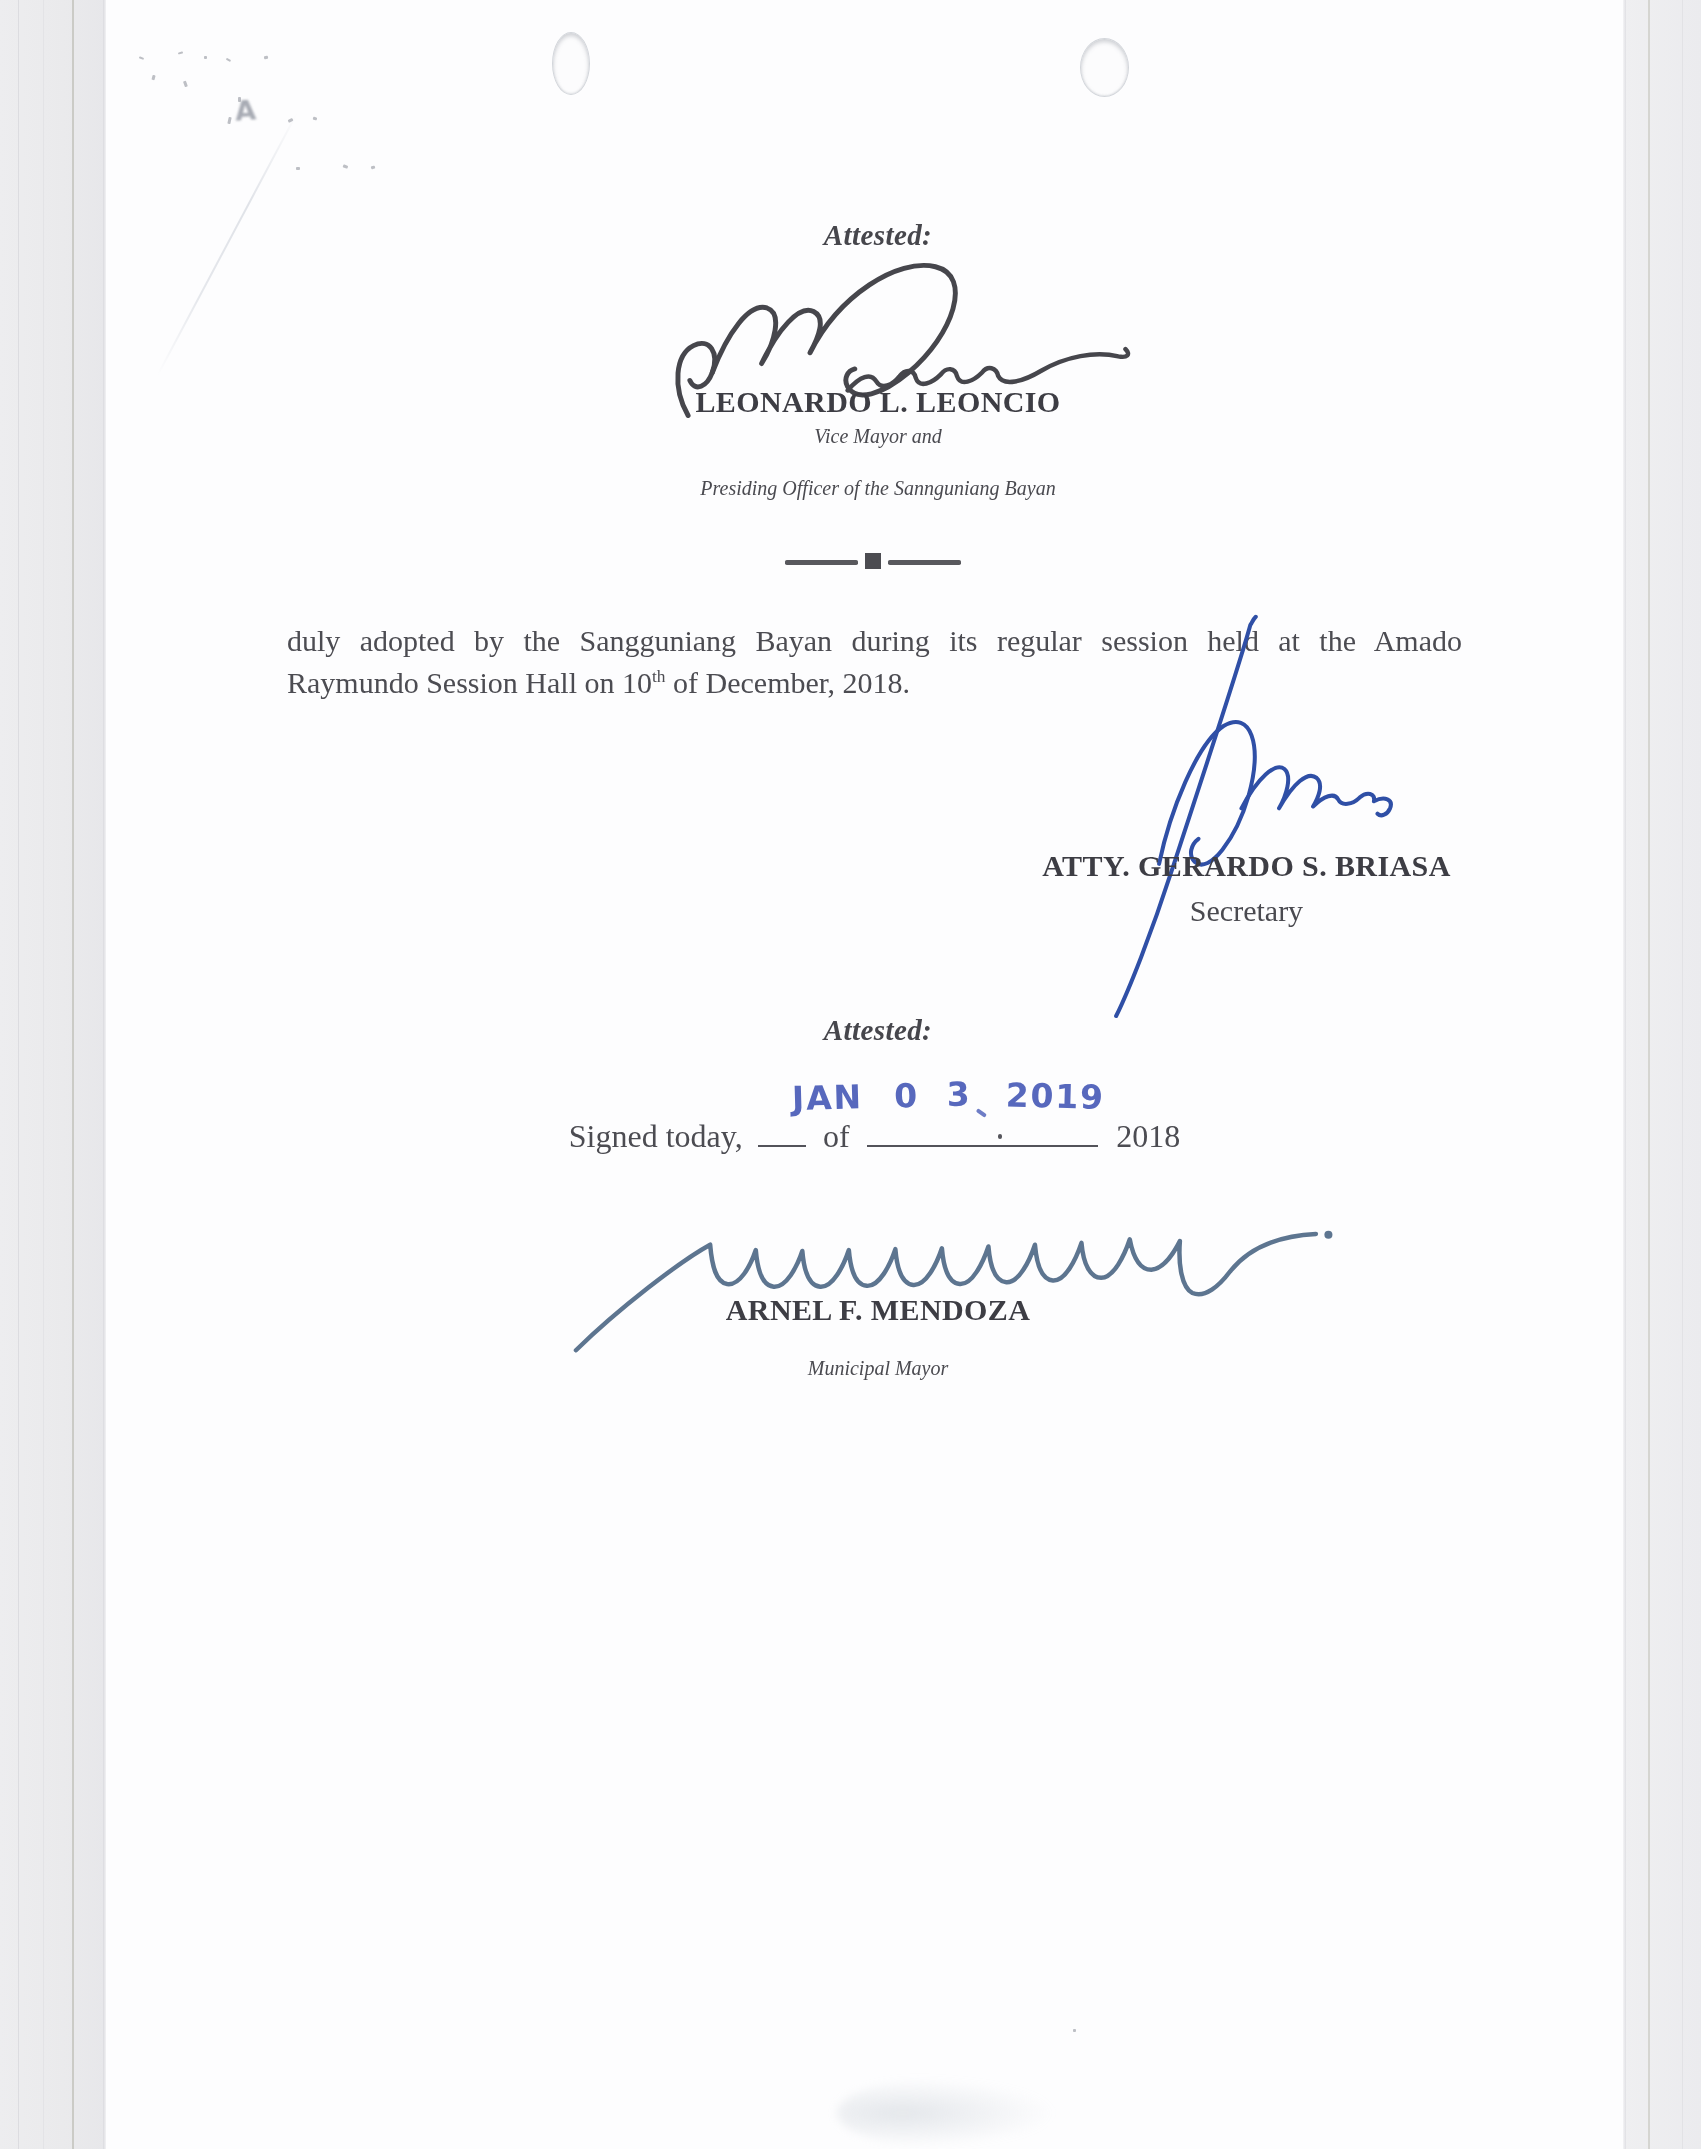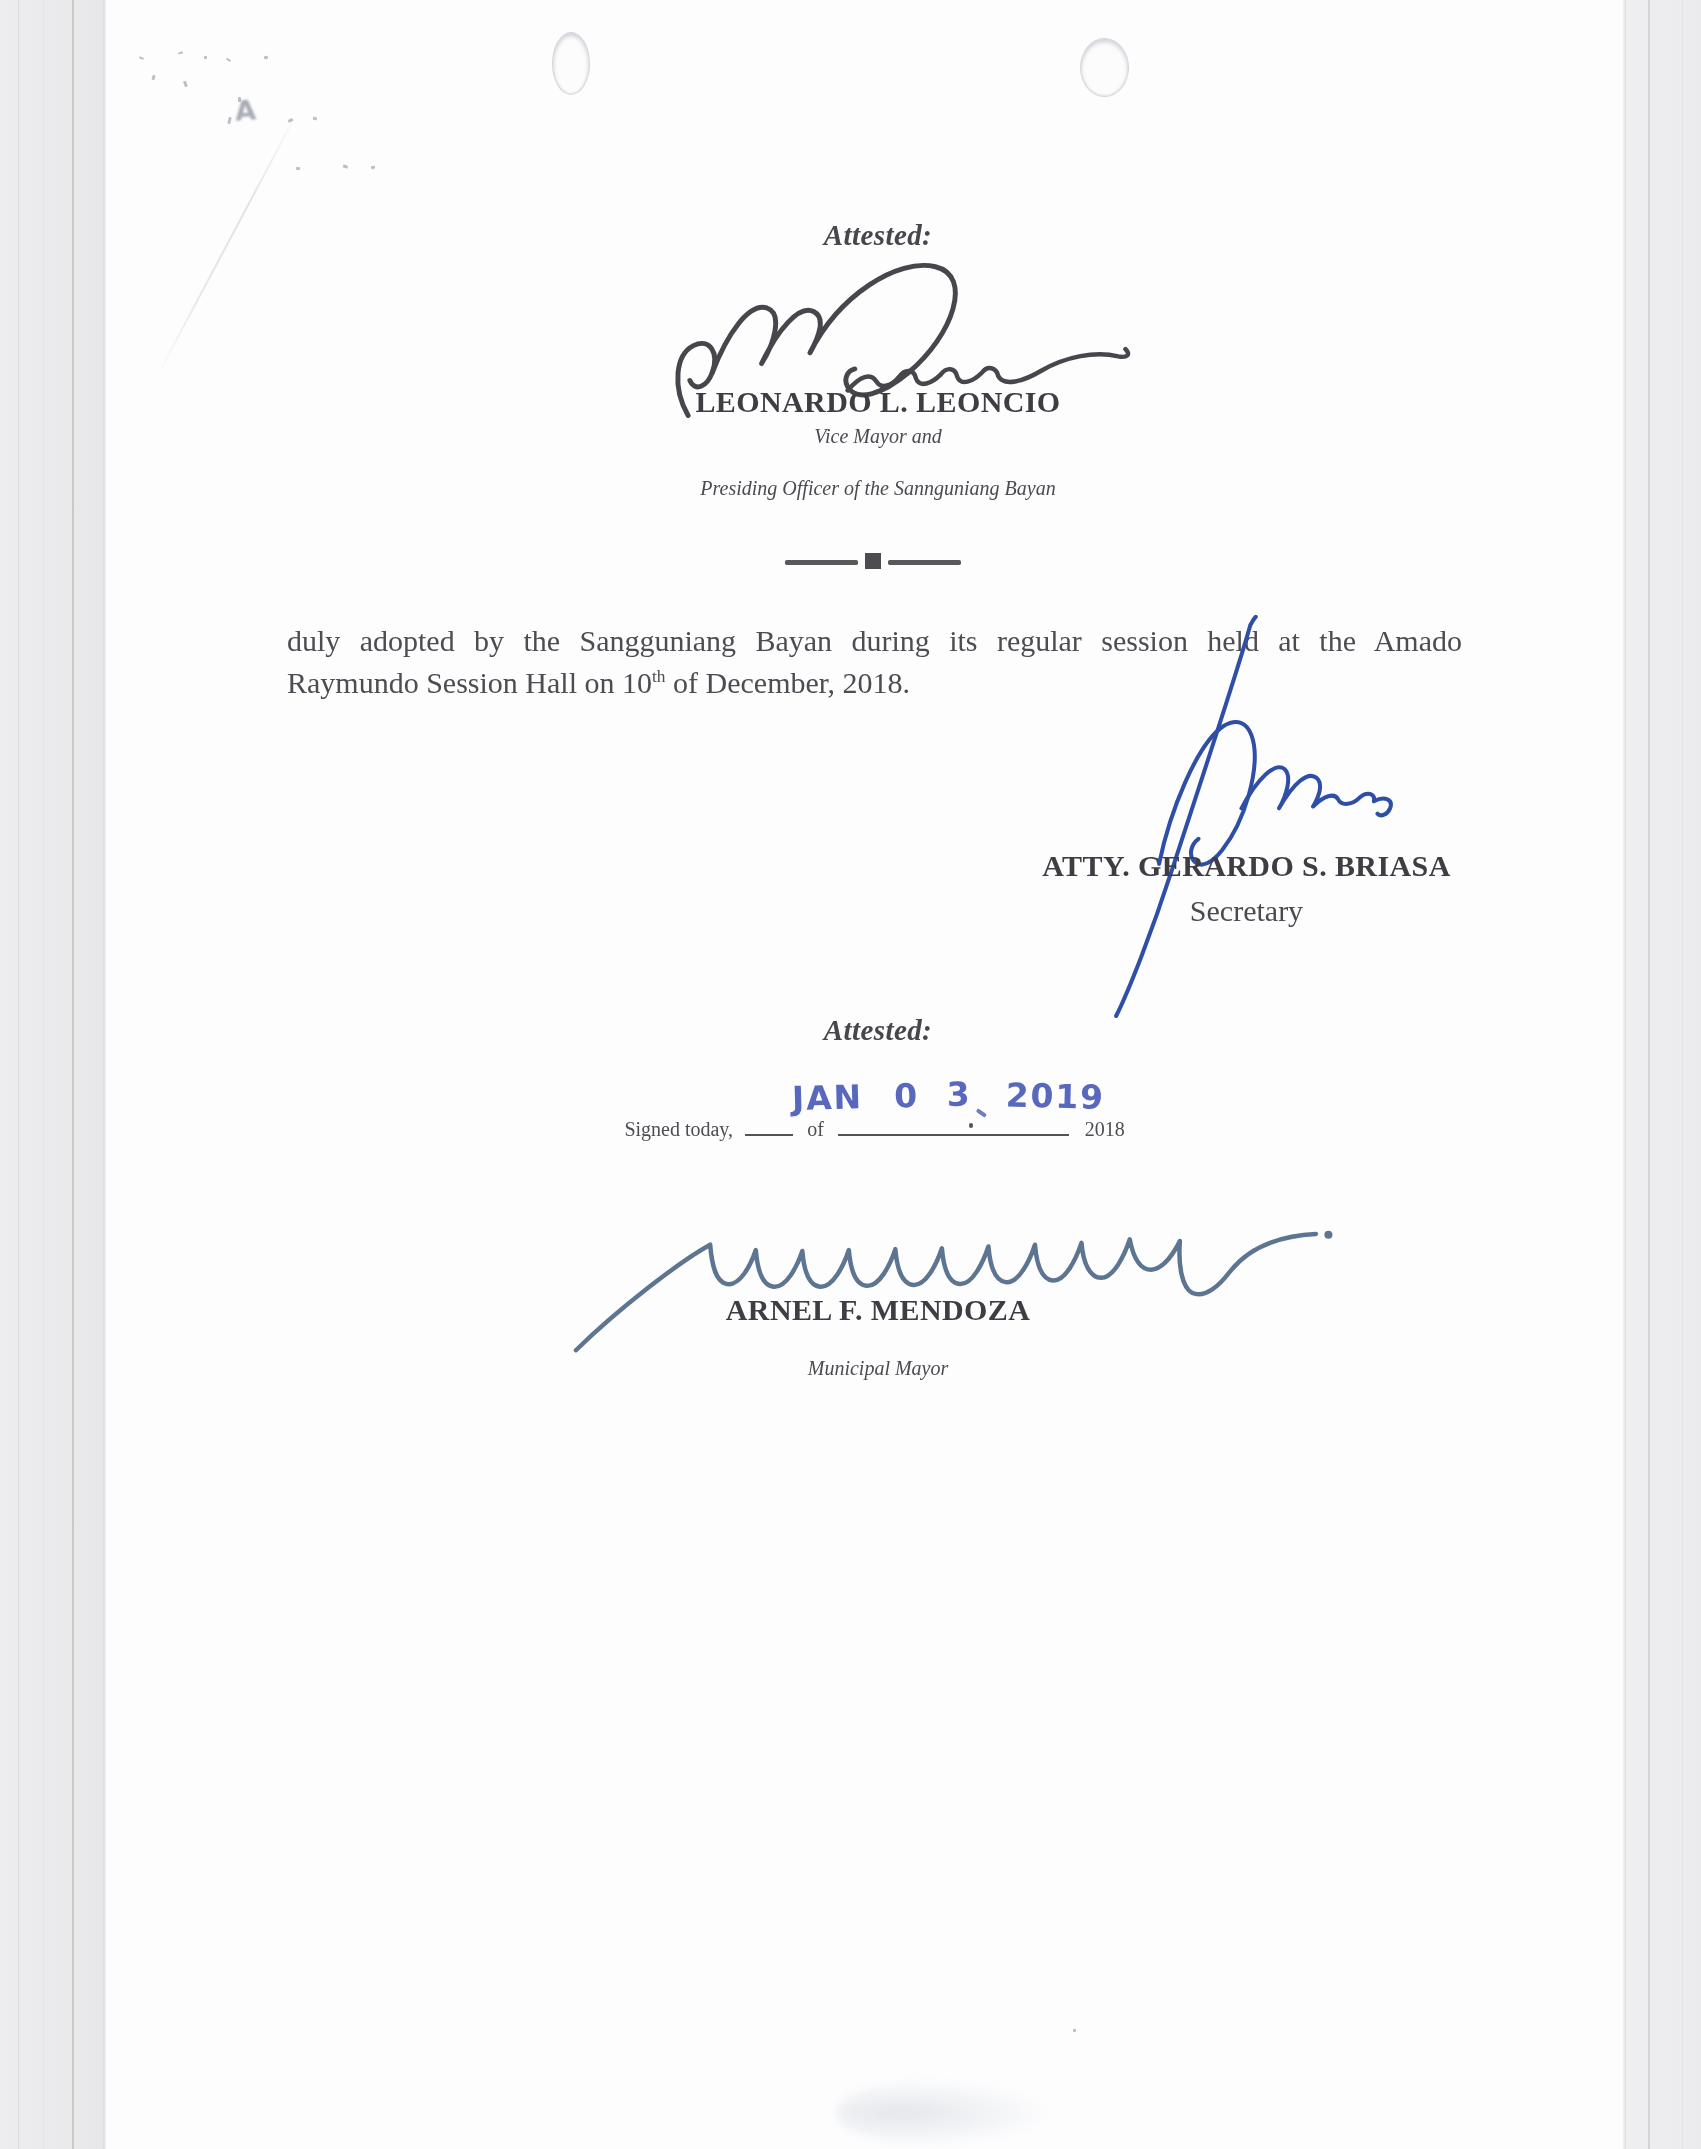--- a/index.html
+++ b/index.html
@@ -55,21 +55,21 @@
 
   .stamp{position:absolute;left:792px;top:1075px;transform:rotate(-1.5deg);
          font-family:"DejaVu Sans",sans-serif;font-weight:bold;color:#4a5cb8;opacity:.92;
          font-size:33px;letter-spacing:1.8px;white-space:nowrap;}
   .stamp .mo{display:inline-block;}
   .stamp .dy{display:inline-block;margin-left:18px;letter-spacing:9px;}
   .stamp .yr{display:inline-block;margin-left:14.3px;transform:rotate(3deg) translateY(4.5px);}
   .stamp-tail{position:absolute;left:976px;top:1111px;width:10.7px;height:3.6px;background:#4a5cb8;
               transform:rotate(35deg);opacity:.8;border-radius:1.8px;}
 
-  .signed-line{position:absolute;left:287px;top:1118px;width:1175px;text-align:center;font-size:20px;color:#4c4c52;white-space:nowrap;}
+  .signed-line{position:absolute;left:287px;top:1118px;width:1175px;text-align:center;font-size:32px;color:#4c4c52;white-space:nowrap;}
   .blank{display:inline-block;border-bottom:2.7px solid #53535a;position:relative;}
   .blank.short{width:48px;margin:0 9px 0 7.2px;}
   .blank.long{width:231px;margin:0 10.7px 0 9px;}
   .blank .dot{position:absolute;left:131px;top:-10.7px;width:4.5px;height:4.5px;border-radius:50%;background:#55555c;}
 
   svg.sig{position:absolute;pointer-events:none;}
   .sig path{fill:none;stroke-linecap:round;stroke-linejoin:round;}
 </style>
 </head>
 <body>

